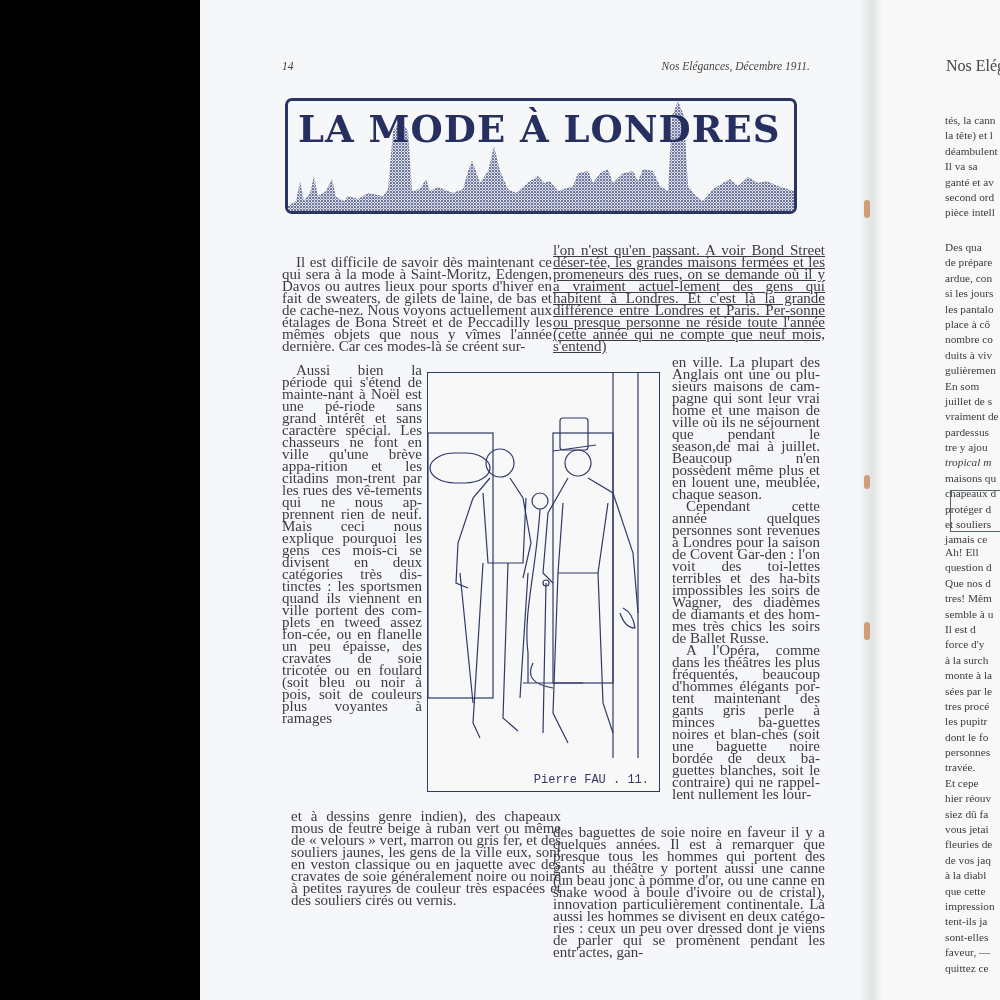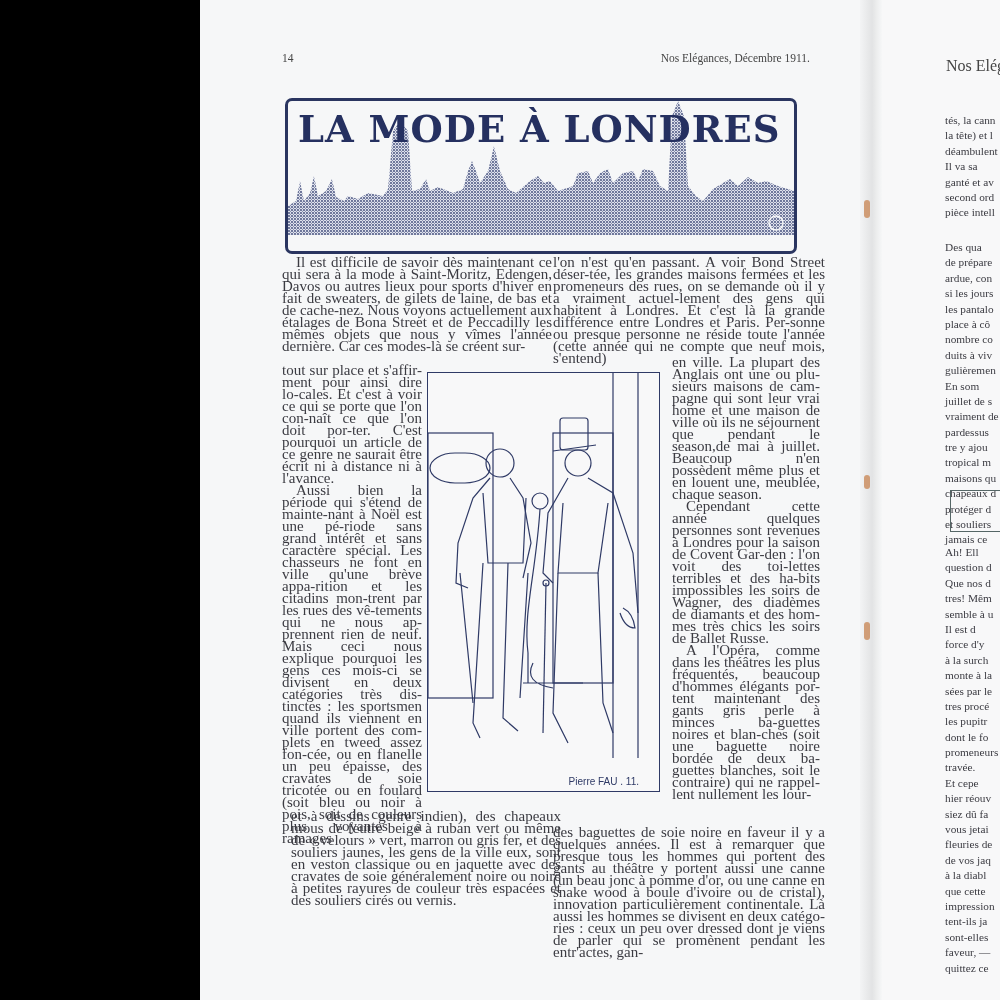--- a/index.html
+++ b/index.html
@@ -1,31 +1,31 @@
 <!DOCTYPE html>
 <html><head>
 <meta charset="utf-8">
 <style>
   html,body{margin:0;padding:0;}
   body{width:1000px;height:1000px;position:relative;overflow:hidden;background:#000;font-family:"Liberation Serif","DejaVu Serif",serif;color:#3a3a40;}
   .page-left{position:absolute;left:200px;top:0;width:672px;height:1000px;background:#f6f7f8;}
   .gutter{position:absolute;left:860px;top:0;width:22px;height:1000px;background:linear-gradient(to right,#f3f4f5,#e2e3e4 55%,#eceded 75%,#f6f7f8);}
   .page-right{position:absolute;left:882px;top:0;width:118px;height:1000px;background:#f8f8f9;overflow:hidden;}
   .stain{position:absolute;width:6px;border-radius:3px;background:#c9895a;opacity:.8;}
-  .runhead{position:absolute;top:52px;font-size:11.5px;color:#444;}
+  .runhead{position:absolute;top:60px;font-size:11.5px;color:#444;font-style:italic;}
   .pagenum{left:282px;}
   .journal{right:190px;}
-  .banner{position:absolute;left:285px;top:98px;width:512px;height:156px;border:3px solid #2a3560;border-radius:7px;background:#f6f7f8;overflow:hidden;box-sizing:border-box;}
+  .banner{position:absolute;left:285px;top:98px;width:512px;height:116px;border:3px solid #2a3560;border-radius:7px;background:#f6f7f8;overflow:hidden;box-sizing:border-box;}
   .banner svg{position:absolute;left:0;top:0;}
   .banner-title{position:absolute;left:10px;top:6px;font-family:"DejaVu Serif",serif;font-size:37px;letter-spacing:1px;color:#253060;font-weight:bold;white-space:nowrap;z-index:2;}
   .col{position:absolute;font-size:15px;line-height:12px;text-align:justify;color:#3b3b42;}
   .col p{margin:0;text-indent:14px;}
   .col p.noind{text-indent:0;}
   .illus{position:absolute;left:427px;top:372px;width:233px;height:420px;border:1.5px solid #2f3a66;box-sizing:border-box;background:#f8f8f9;}
-  .sig{position:absolute;right:20px;bottom:4px;font-size:10px;color:#2f3a66;font-family:Liberation Sans, sans-serif;}
+  .sig{position:absolute;right:10px;bottom:4px;font-size:12px;color:#2f3a66;font-family:Liberation Mono, monospace;}
   .rcol{position:absolute;left:945px;font-size:11.3px;line-height:15.4px;color:#3b3b42;white-space:nowrap;}
   .rcol div{height:15.4px;}
   .rhead{position:absolute;left:946px;top:57px;font-size:16px;color:#444;white-space:nowrap;}
   .ornament{position:absolute;left:950px;top:490px;width:60px;height:42px;border:1.5px solid #566;box-sizing:border-box;}
 </style>
 </head>
 <body>
 
 <div class="page-left"></div>
 <div class="gutter"></div>
@@ -50,29 +50,28 @@
     <circle cx="488" cy="122" r="7" fill="none" stroke="#f6f7f8" stroke-width="1.5"></circle>
   </svg>
   <div class="banner-title">LA MODE À LONDRES</div>
 </div>
 
 <div class="col" style="left:282px;top:256px;width:270px;">
   <p>Il est difficile de savoir dès maintenant ce qui sera à la mode à Saint-Moritz, Edengen, Davos ou autres lieux pour sports d'hiver en fait de sweaters, de gilets de laine, de bas et de cache-nez. Nous voyons actuellement aux étalages de Bona Street et de Peccadilly les mêmes objets que nous y vîmes l'année dernière. Car ces modes-là se créent sur-</p>
 </div>
 
 <div class="col" style="left:282px;top:364px;width:140px;">
-  <p class="noind">tout sur place et s'affir-ment pour ainsi dire lo-cales. Et c'est à voir ce qui se porte que l'on con-naît ce que l'on doit por-ter. C'est pourquoi un article de ce genre ne saurait être écrit ni à distance ni à l'avance.</p>
   <p>Aussi bien la période qui s'étend de mainte-nant à Noël est une pé-riode sans grand intérêt et sans caractère spécial. Les chasseurs ne font en ville qu'une brève appa-rition et les citadins mon-trent par les rues des vê-tements qui ne nous ap-prennent rien de neuf. Mais ceci nous explique pourquoi les gens ces mois-ci se divisent en deux catégories très dis-tinctes : les sportsmen quand ils viennent en ville portent des com-plets en tweed assez fon-cée, ou en flanelle un peu épaisse, des cravates de soie tricotée ou en foulard (soit bleu ou noir à pois, soit de couleurs plus voyantes à ramages</p>
 </div>
 
 <div class="col" style="left:282px;top:810px;width:270px;margin-left:9px;">
   <p class="noind">et à dessins genre indien), des chapeaux mous de feutre beige à ruban vert ou même de « velours » vert, marron ou gris fer, et des souliers jaunes, les gens de la ville eux, sont en veston classique ou en jaquette avec des cravates de soie généralement noire ou noire à petites rayures de couleur très espacées et des souliers cirés ou vernis.</p>
 </div>
 
-<div class="col" style="left:553px;top:256px;width:272px;">
+<div class="col" style="left:553px;top:244px;width:272px;text-decoration:underline;">
   <p class="noind">l'on n'est qu'en passant. A voir Bond Street déser-tée, les grandes maisons fermées et les promeneurs des rues, on se demande où il y a vraiment actuel-lement des gens qui habitent à Londres. Et c'est là la grande différence entre Londres et Paris. Per-sonne ou presque personne ne réside toute l'année (cette année qui ne compte que neuf mois, s'entend)</p>
 </div>
 
 <div class="col" style="left:672px;top:356px;width:148px;">
   <p class="noind">en ville. La plupart des Anglais ont une ou plu-sieurs maisons de cam-pagne qui sont leur vrai home et une maison de ville où ils ne séjournent que pendant le season,de mai à juillet. Beaucoup n'en possèdent même plus et en louent une, meublée, chaque season.</p>
   <p>Cependant cette année quelques personnes sont revenues à Londres pour la saison de Covent Gar-den : l'on voit des toi-lettes terribles et des ha-bits impossibles les soirs de Wagner, des diadèmes de diamants et des hom-mes très chics les soirs de Ballet Russe.</p>
   <p>A l'Opéra, comme dans les théâtres les plus fréquentés, beaucoup d'hommes élégants por-tent maintenant des gants gris perle à minces ba-guettes noires et blan-ches (soit une baguette noire bordée de deux ba-guettes blanches, soit le contraire) qui ne rappel-lent nullement les lour-</p>
 </div>
 
 <div class="col" style="left:553px;top:826px;width:272px;">
@@ -127,21 +126,21 @@
   <div>les pantalo</div>
   <div>place à cô</div>
   <div>nombre co</div>
   <div>duits à viv</div>
   <div>gulièremen</div>
   <div>  En som</div>
   <div>juillet de s</div>
   <div>vraiment de</div>
   <div>pardessus</div>
   <div>tre y ajou</div>
-  <div style="">tropical m</div>
+  <div style="font-style:italic;">tropical m</div>
   <div>maisons qu</div>
   <div>chapeaux d</div>
   <div>protéger d</div>
   <div>et souliers</div>
   <div>jamais ce</div>
 </div>
 <div class="ornament"></div>
 <div class="rcol" style="top:545px;">
   <div>  Ah! Ell</div>
   <div>question d</div>
@@ -149,21 +148,21 @@
   <div>tres! Mêm</div>
   <div>semble à u</div>
   <div>  Il est d</div>
   <div>force d'y</div>
   <div>à la surch</div>
   <div>monte à la</div>
   <div>sées par le</div>
   <div>tres procé</div>
   <div>les pupitr</div>
   <div>dont le fo</div>
-  <div>promeneurs</div>
+  <div>personnes</div>
   <div>travée.</div>
   <div>  Et cepe</div>
   <div>hier réouv</div>
   <div>siez dû fa</div>
   <div>vous jetai</div>
   <div>fleuries de</div>
   <div>de vos jaq</div>
   <div>à la diabl</div>
   <div>que cette</div>
   <div>impression</div>

